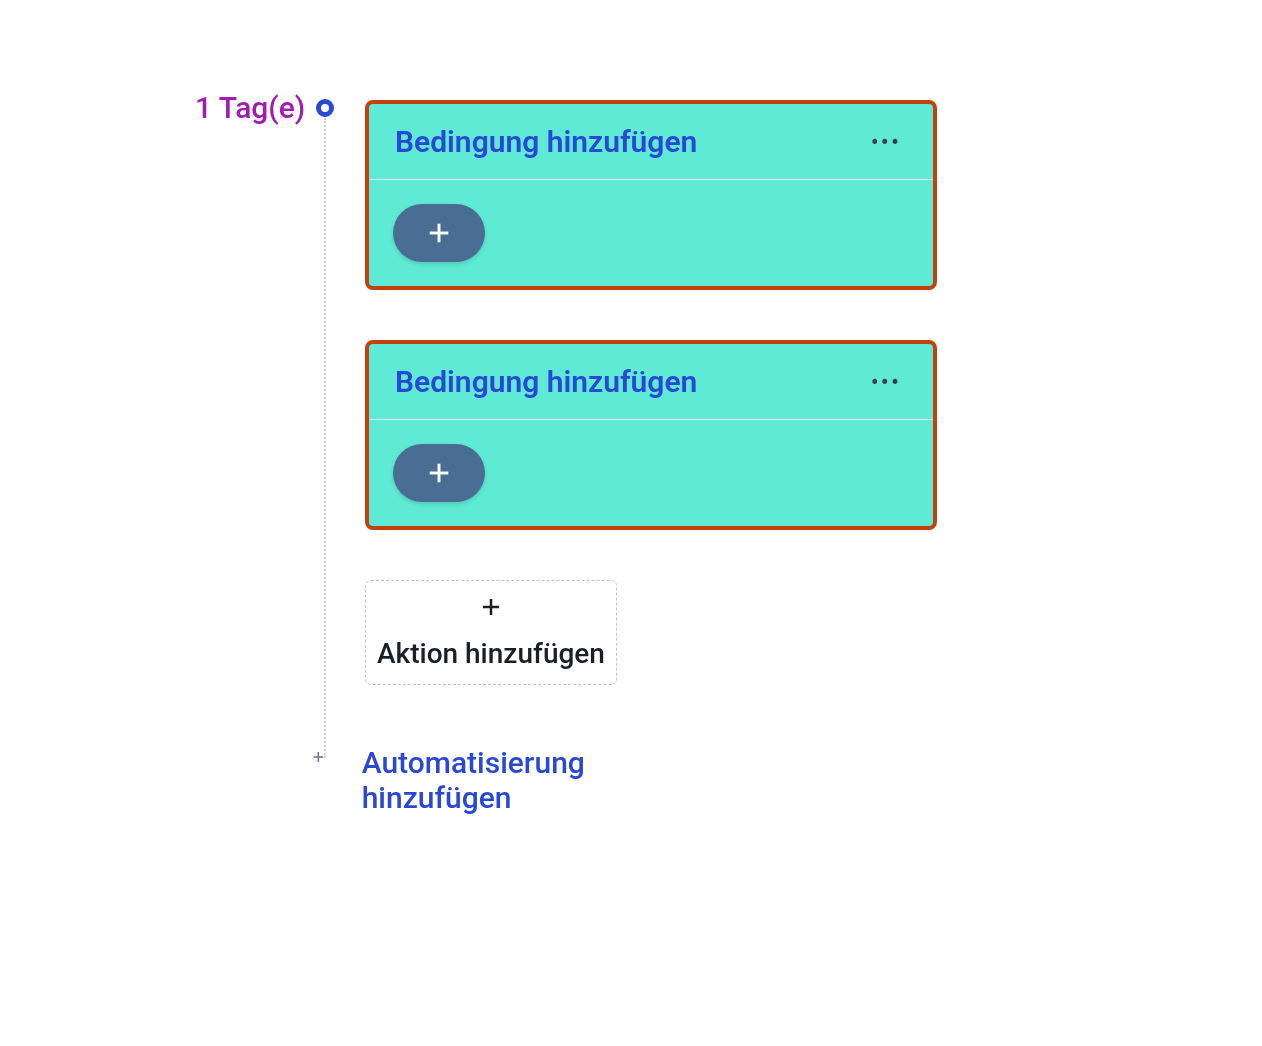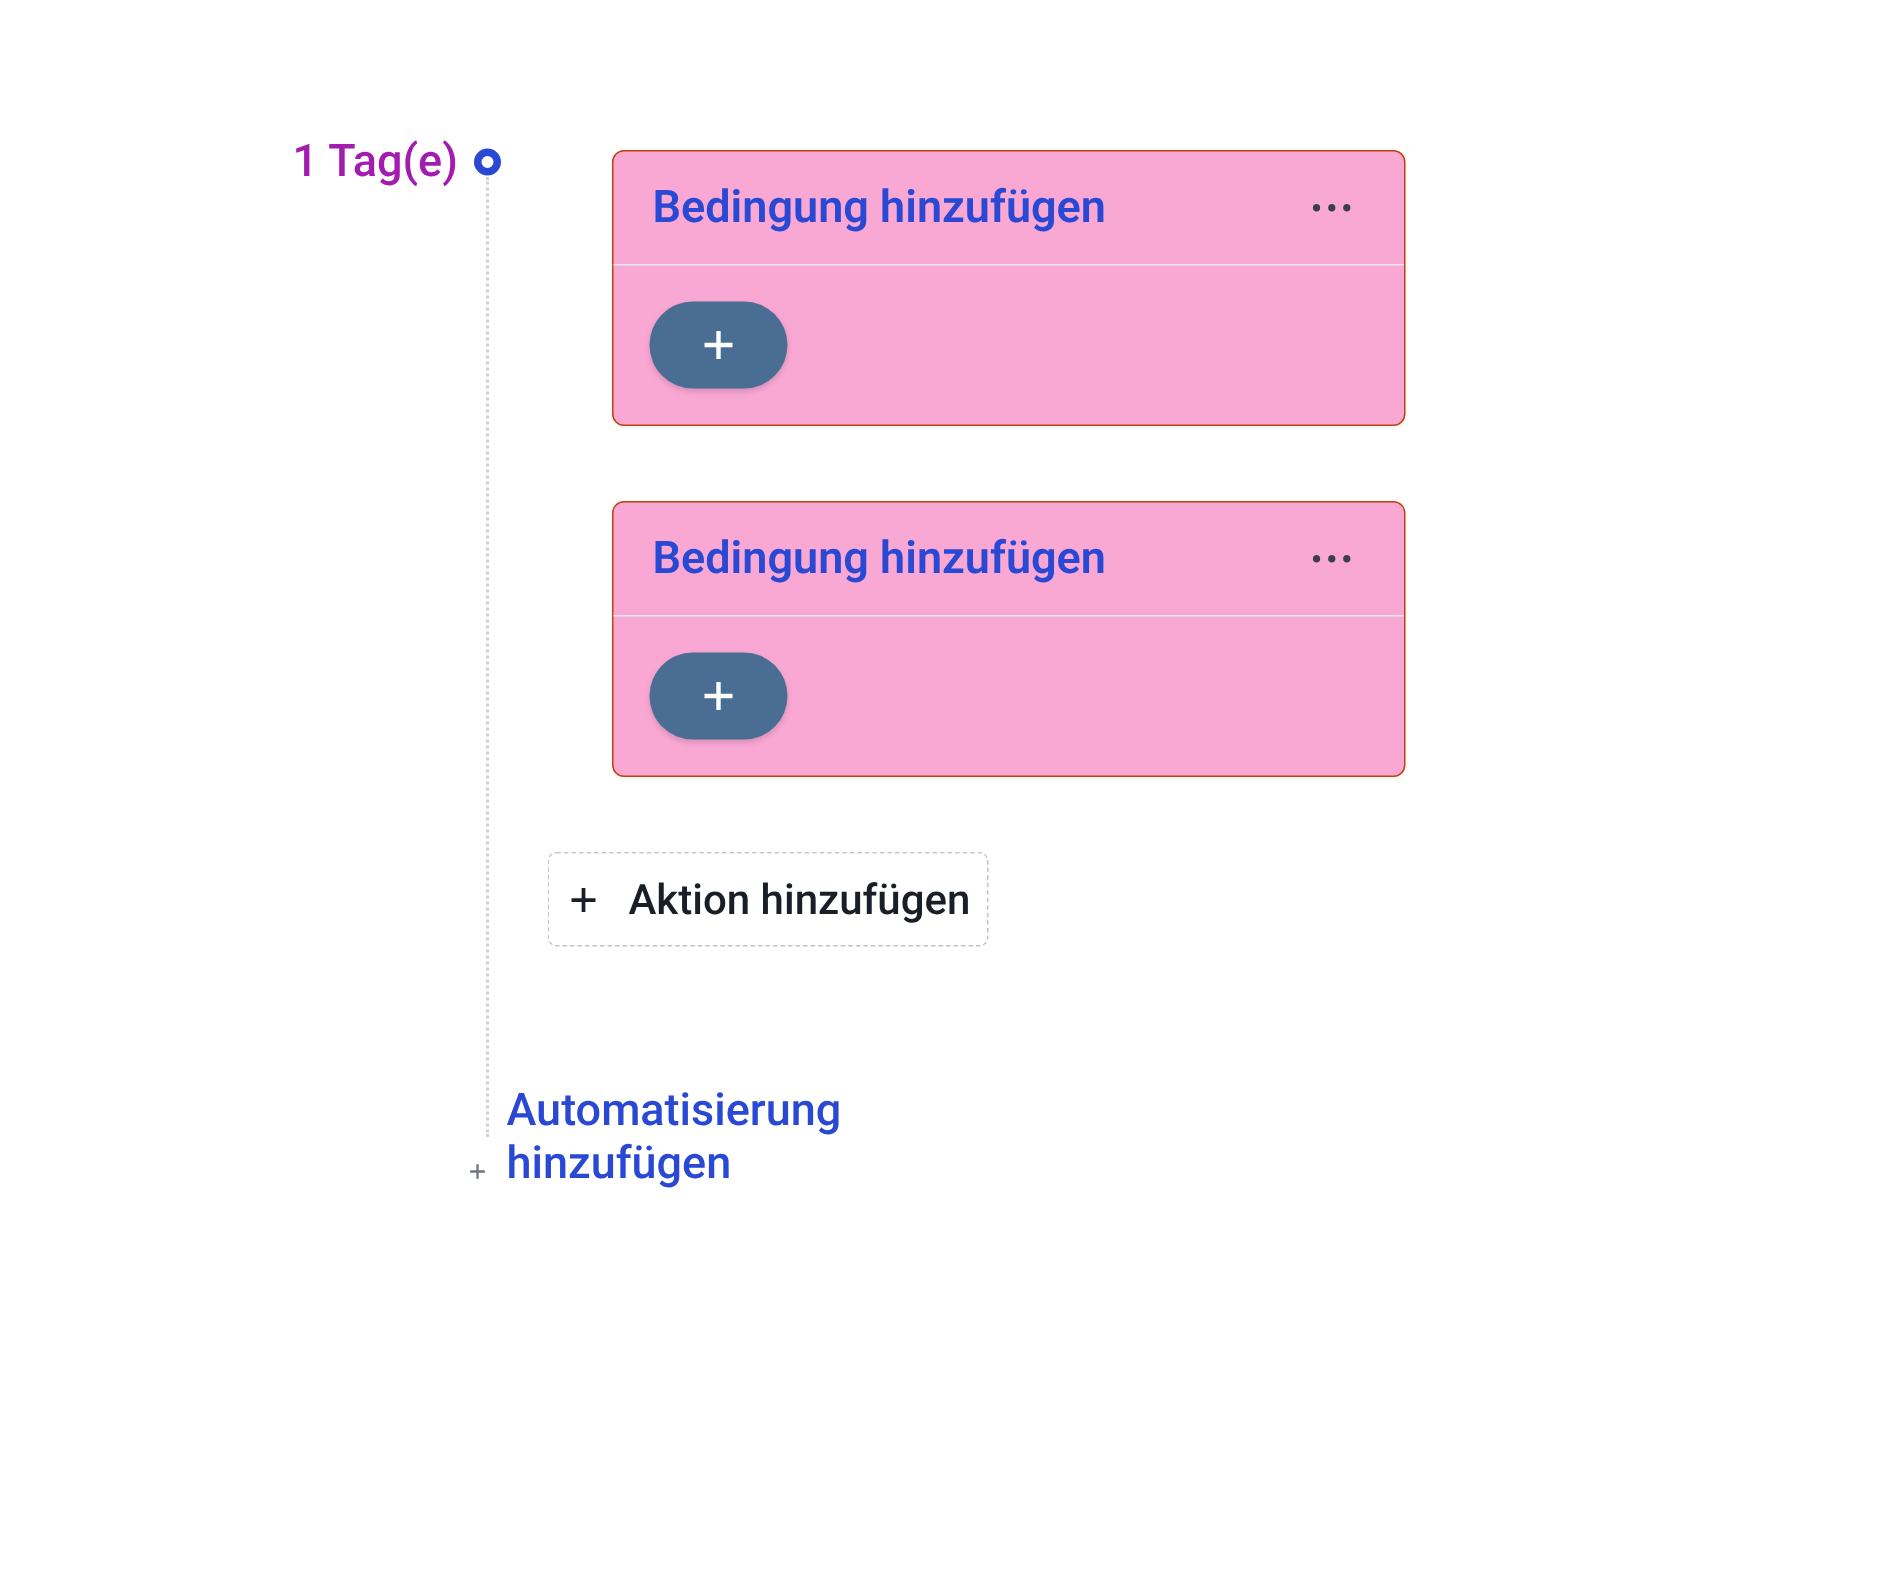--- a/index.html
+++ b/index.html
@@ -46,26 +46,25 @@
       height: 640px;
       border-left: 2px dotted #d0d0d0;
     }
     .cards-col {
       position: absolute;
       left: 170px;
       top: 10px;
       width: 572px;
     }
     .condition-card {
-      background: #f9a8d4;
-      border: 1px solid #c2410c;
+      background: #5eead4;
+      border: 4px solid #c2410c;
       border-radius: 8px;
       box-shadow: 0 1px 3px rgba(0,0,0,0.05);
       margin-bottom: 50px;
-      margin-left: 43px;
     }
     .condition-header {
       display: flex;
       align-items: center;
       justify-content: space-between;
       padding: 20px 26px;
       border-bottom: 1px solid #e5e8ec;
     }
     .condition-title {
       color: #2948d3;
@@ -132,39 +131,40 @@
     .add-action-box {
       display: inline-flex;
       align-items: center;
       gap: 18px;
       padding: 14px 11px;
       border: 1.5px dashed #c0c3c9;
       border-radius: 6px;
       background: #ffffff;
       cursor: pointer;
       margin-bottom: 40px;
+      flex-direction: column;
     }
     .add-action-box svg {
       width: 24px;
       height: 24px;
       stroke: #1a1e27;
       stroke-width: 2.5;
     }
     .add-action-label {
       color: #1a1e27;
       font-size: 28px;
       font-weight: 500;
     }
     .add-automation-row {
       position: absolute;
       left: 116px;
-      top: 633px;
-      display: flex;
-      align-items: flex-end;
-      gap: 12px;
+      top: 655px;
+      display: flex;
+      align-items: flex-start;
+      gap: 36px;
       cursor: pointer;
     }
     .add-automation-row svg {
       width: 24px;
       height: 24px;
       stroke: #6e7380;
       stroke-width: 2.5;
     }
     .add-automation-label {
       color: #2948d3;

